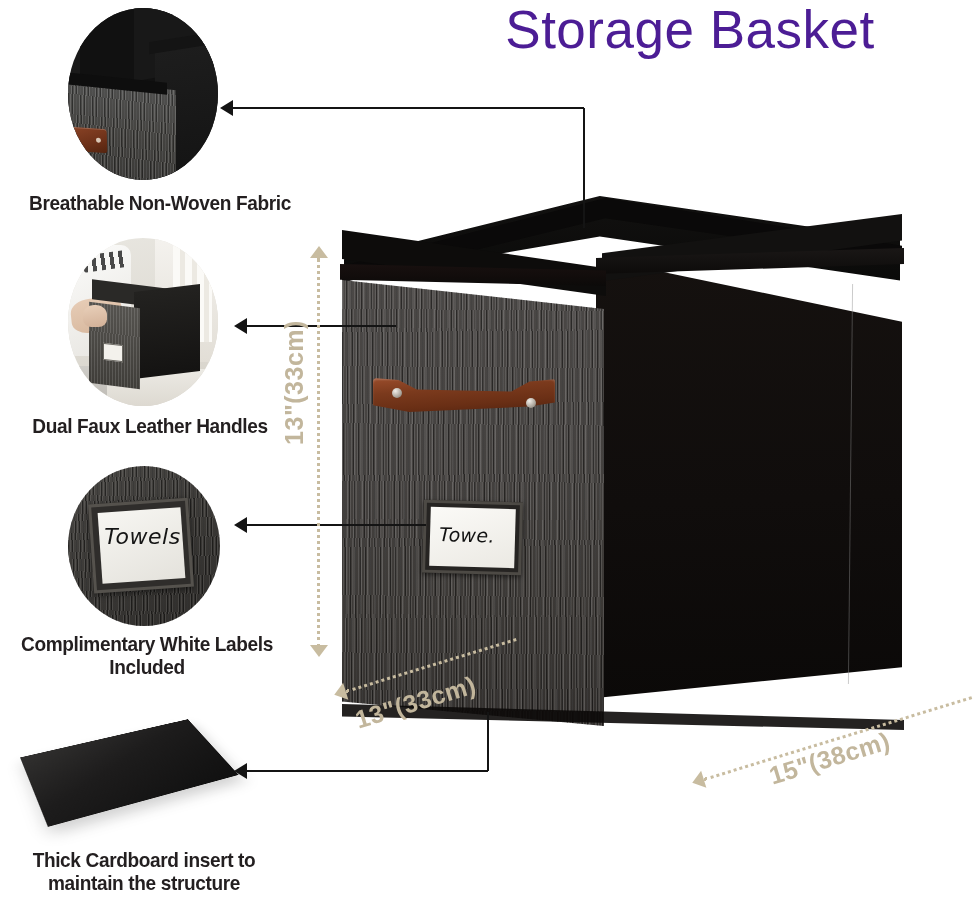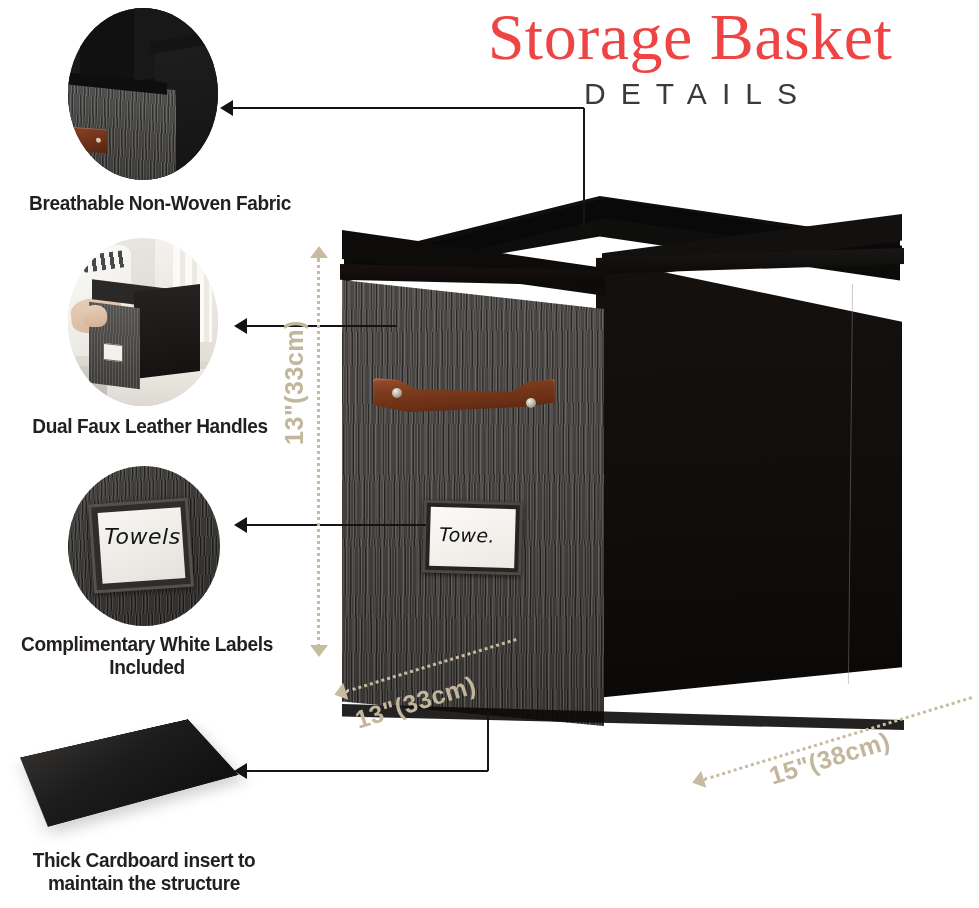--- a/index.html
+++ b/index.html
@@ -9,22 +9,22 @@
     background:#ffffff;
     font-family:"Liberation Sans",sans-serif;
     overflow:hidden;
     position:relative;
   }
   #stage{position:relative;width:979px;height:908px;overflow:hidden;background:#fff;}
 
   
   .title-block{position:absolute;left:410px;top:2px;width:560px;text-align:center;}
   .title-main{
-    font-family:Liberation Serif, serif;
-    font-size:66px;line-height:1.05;color:#ef4444;
+    font-family:Liberation Sans, sans-serif;
+    font-size:53px;line-height:1.05;color:#4c1d95;
     letter-spacing:0.5px;white-space:nowrap;
   }
   .title-sub{
     font-family:"Liberation Sans",sans-serif;
     font-size:30px;line-height:1.1;color:#3a3a3a;
     letter-spacing:15px;margin-top:6px;margin-left:16px;
     font-weight:400;white-space:nowrap;
   }
 
   
@@ -279,21 +279,20 @@
     letter-spacing:0.3px;
   }
 </style>
 </head>
 <body>
 
 <div id="stage">
 
   <div class="title-block">
     <div class="title-main">Storage Basket</div>
-    <div class="title-sub">DETAILS</div>
   </div>
 
   <div id="basket">
     <div class="bk-side"></div>
     <div class="bk-inner-back"></div>
     <div class="bk-inner"></div>
     <div class="bk-inner-wallL"></div>
     <div class="bk-inner-wallR"></div>
     <div class="bk-rim-side"></div>
     <div class="bk-front"></div>

